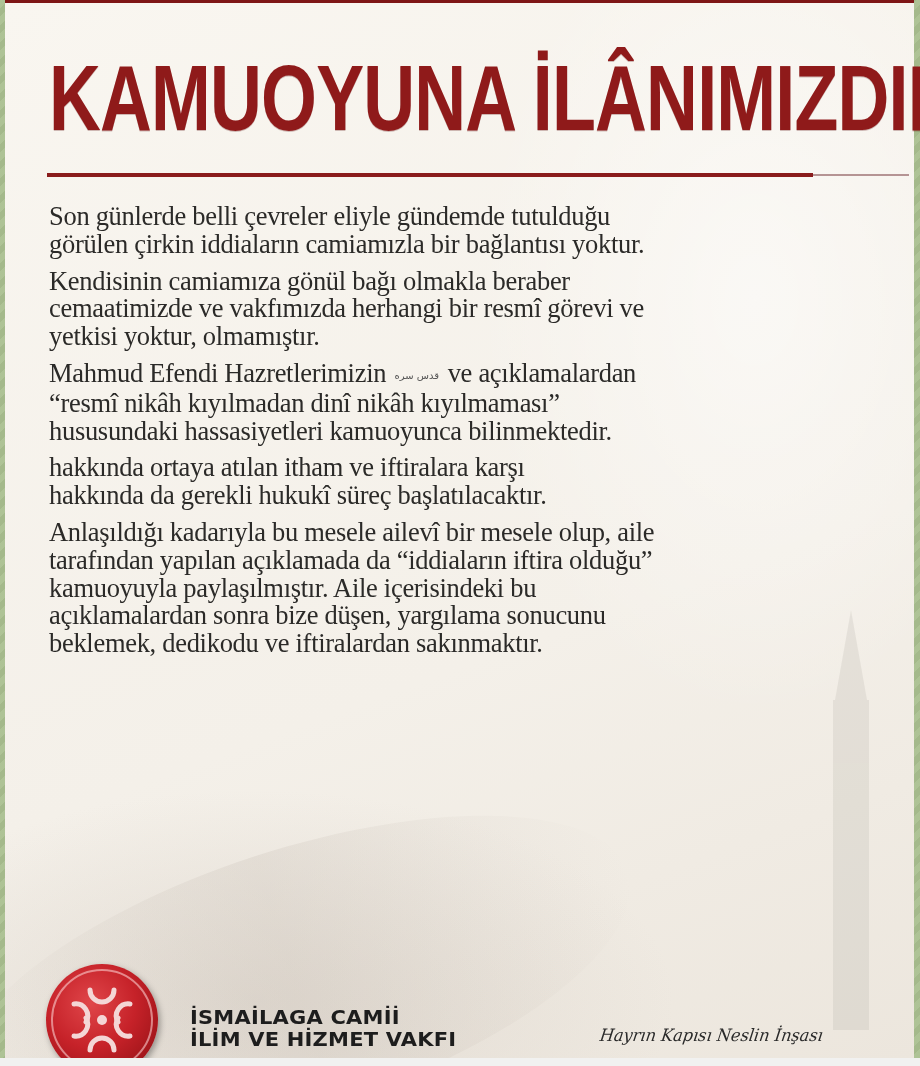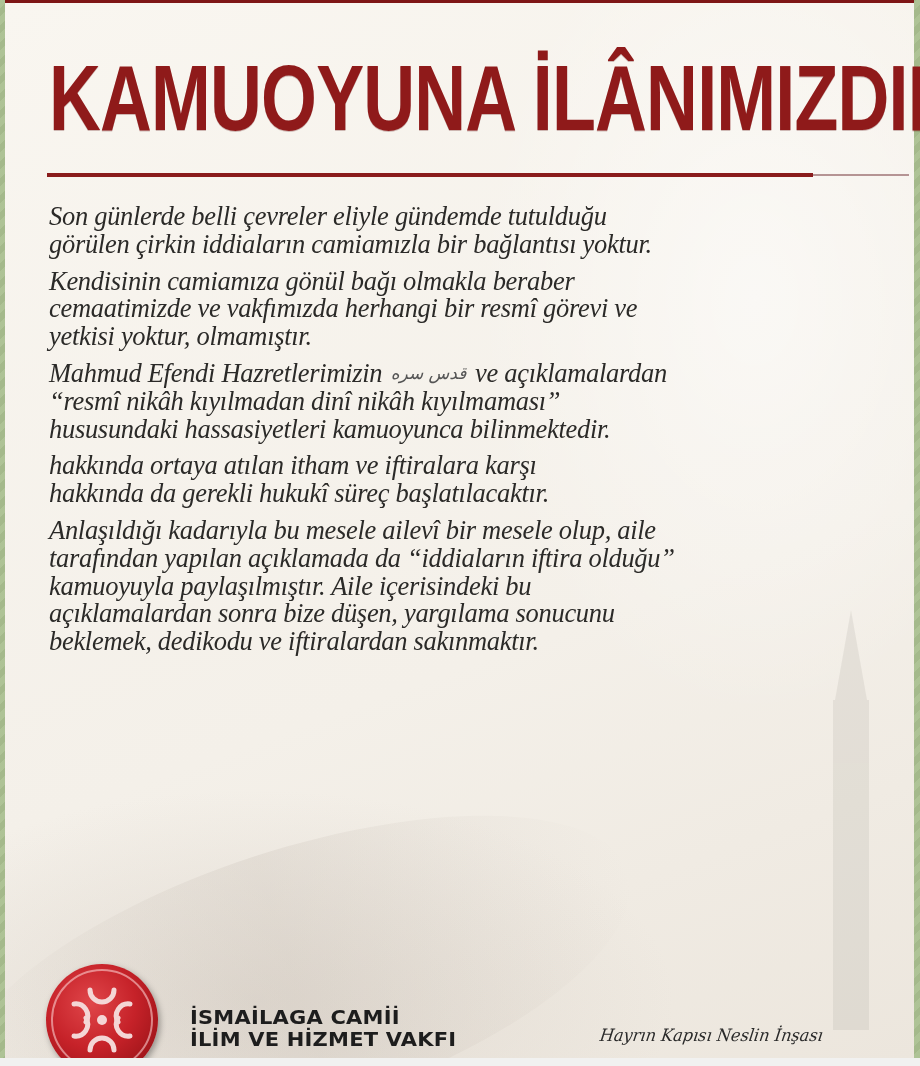--- a/index.html
+++ b/index.html
@@ -95,32 +95,31 @@
   }
   .body {
     position: absolute;
     left: 49px; top: 203px;
     width: 800px;
     font-family: "Liberation Serif", "DejaVu Serif", serif;
     font-size: 26.5px;
     line-height: 27.8px;
     color: #2b2a28;
     letter-spacing: -0.3px;
-    font-style: italic;
   }
   .para {
     margin: 0 0 9px 0;
   }
   .para .line {
     display: block;
     white-space: nowrap;
   }
   .honorific {
     font-family: "DejaVu Sans", sans-serif;
-    font-size: 17px;
+    font-size: 10px;
     color: #555;
     vertical-align: 3px;
     padding: 0 2px;
     margin-top: 43px;
   }
   .logo {
     position: absolute;
     left: 46px; top: 964px;
     width: 112px; height: 112px;
     border-radius: 50%;

